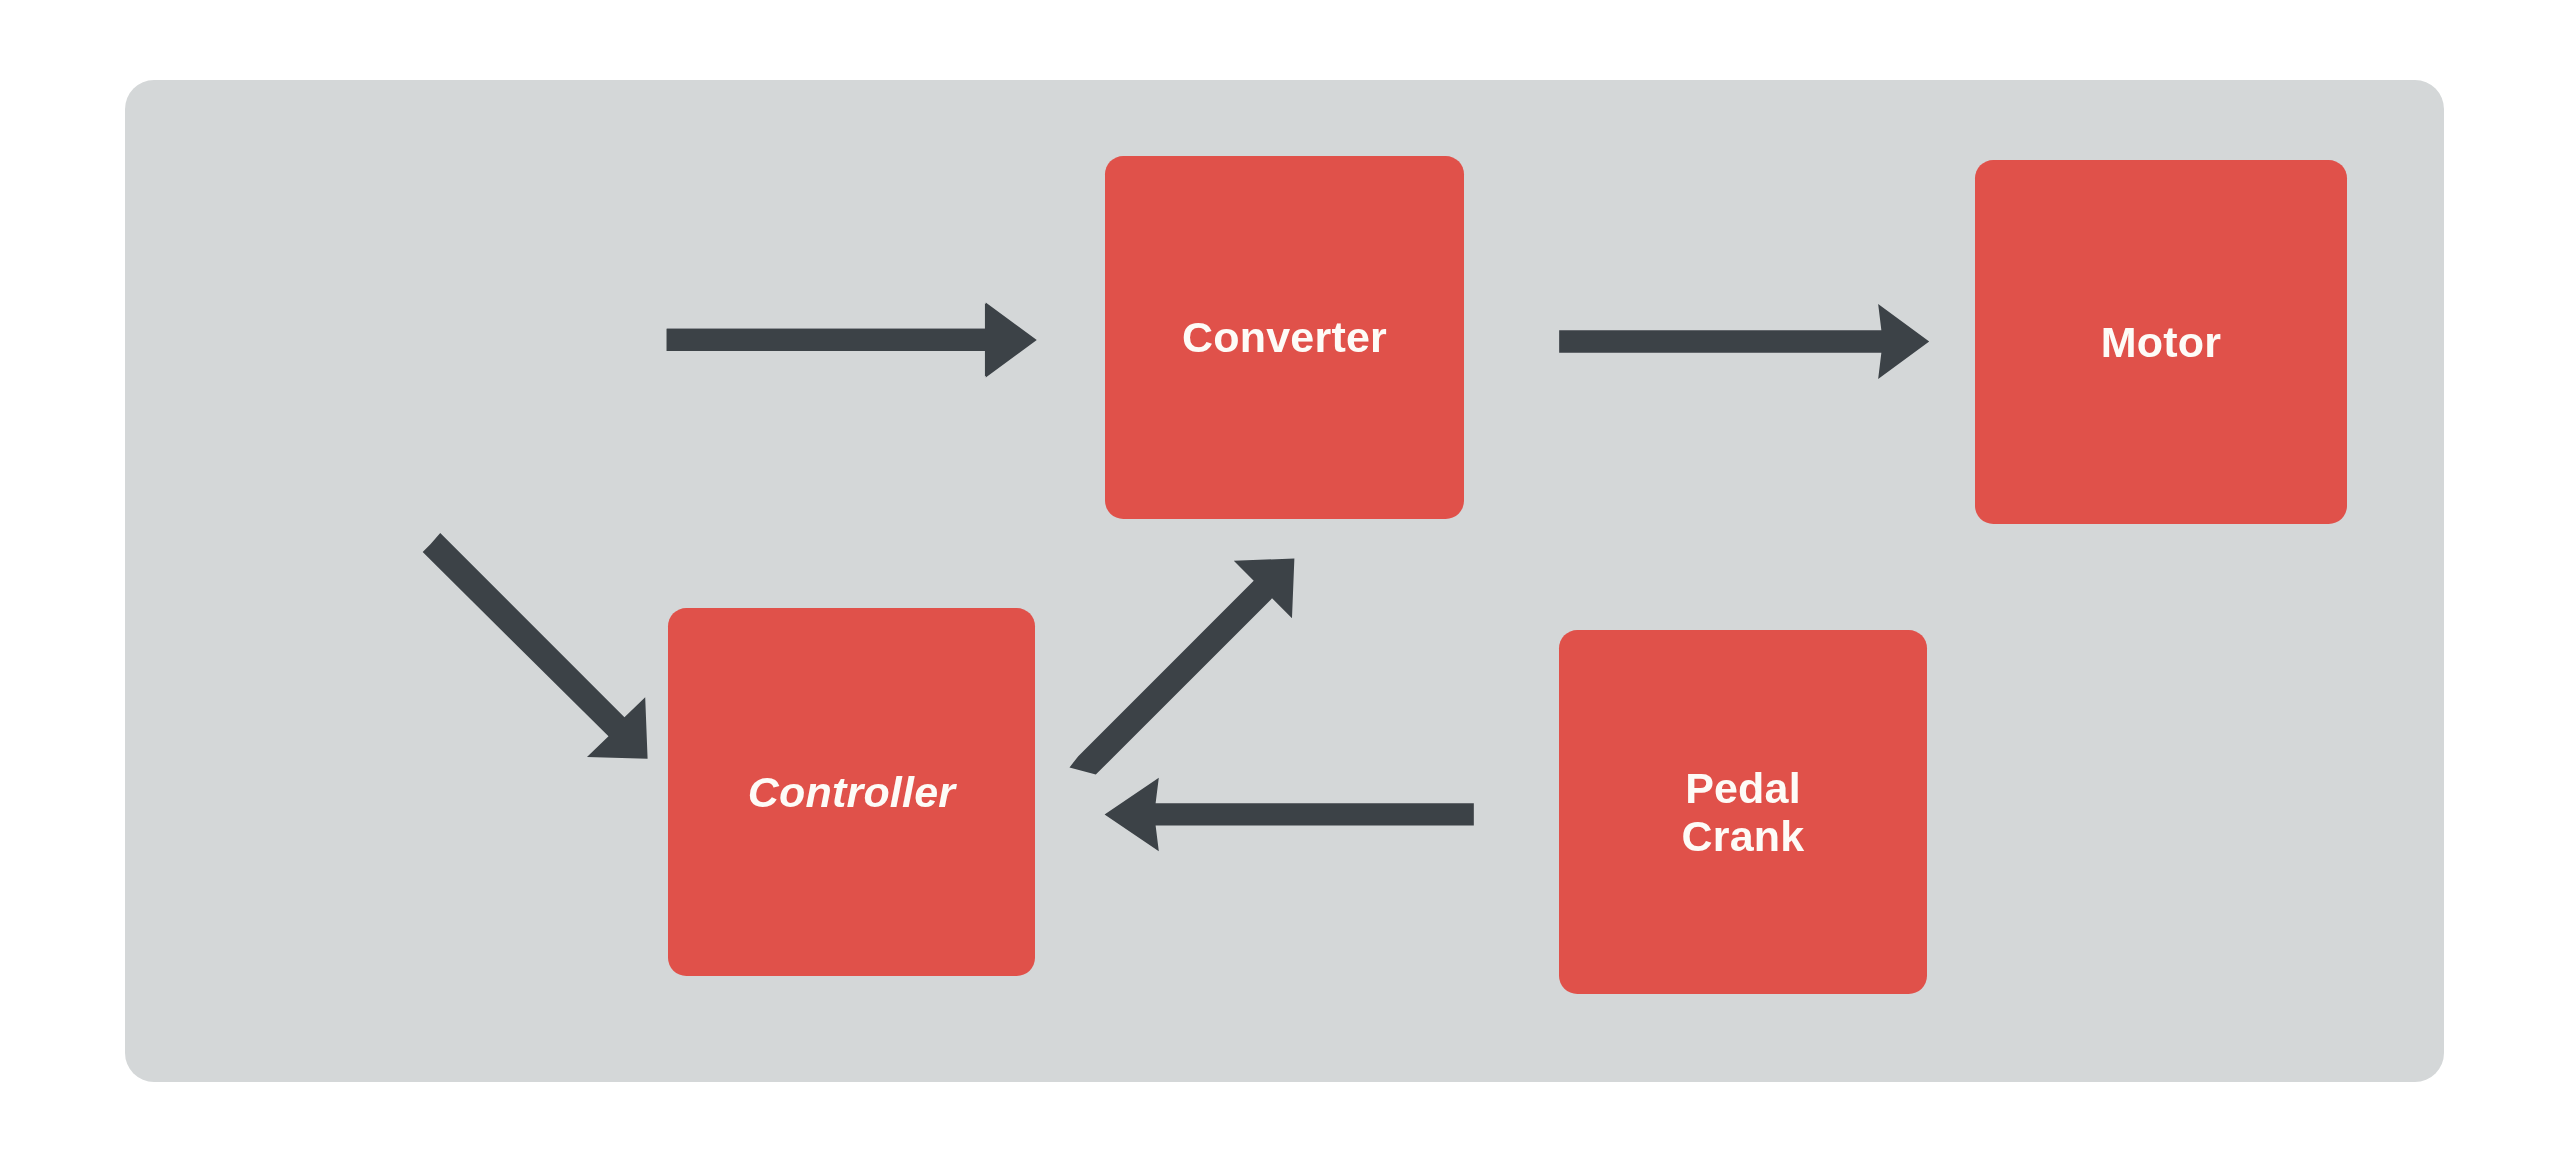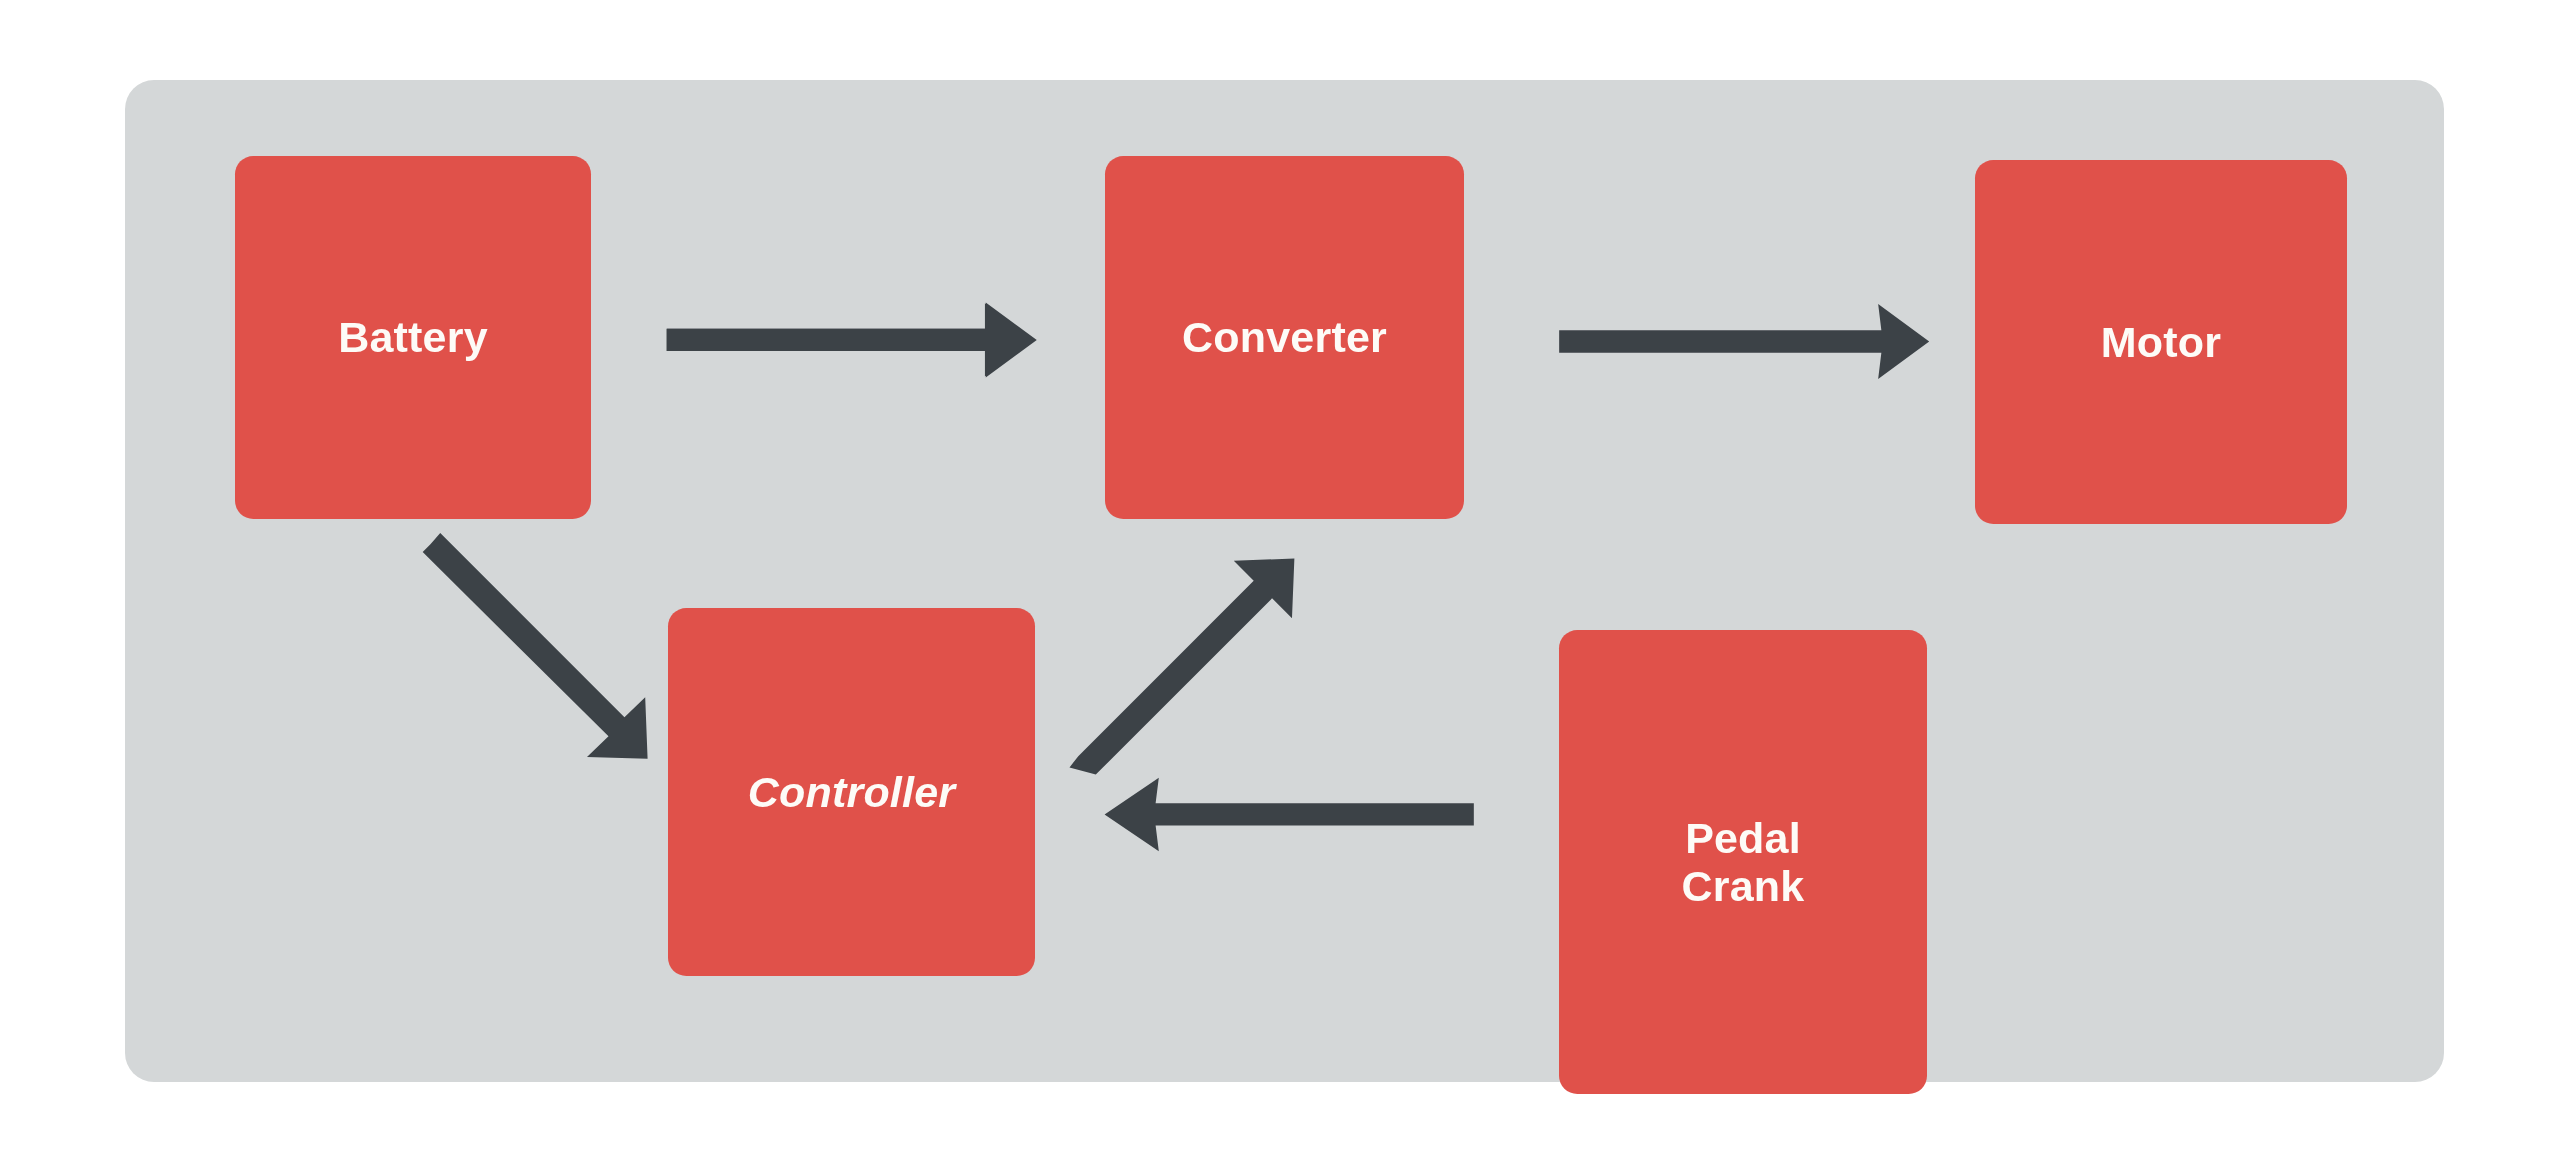--- a/index.html
+++ b/index.html
@@ -45,21 +45,21 @@
     line-height: 1.12;
     text-align: center;
     letter-spacing: 0.2px;
     white-space: pre-line;
     user-select: none;
   }
   #n-battery   { left: 235px;  top: 156px;  width: 356px; height: 363px; }
   #n-converter { left: 1105px; top: 156px;  width: 359px; height: 363px; }
   #n-motor     { left: 1975px; top: 160px;  width: 372px; height: 364px; }
   #n-controller{ left: 668px;  top: 608px;  width: 367px; height: 368px; font-style: italic; }
-  #n-pedalcrank{ left: 1559px; top: 630px;  width: 368px; height: 464px; justify-content: center; }
+  #n-pedalcrank{ left: 1559px; top: 630px;  width: 368px; height: 364px; justify-content: center; }
 
   #edges {
     position: absolute;
     left: 0;
     top: 0;
     width: 2576px;
     height: 1152px;
     overflow: visible;
     pointer-events: none;
   }
@@ -90,23 +90,20 @@
 
     <g>
       <path class="edge-shape" d="M 1341,962 L 1352,948 L 1572,728 L 1547,703 L 1623,700 L 1620,775 L 1595,750 L 1374,971 Z"></path>
     </g>
 
     <g>
       <path class="edge-shape" d="M 1848,1007 L 1449,1007 L 1453,975 L 1385,1021 L 1453,1067 L 1449,1035 L 1848,1035 Z"></path>
     </g>
   </svg>
 
-  <div class="node" id="n-battery">
-    <span class="node-label">Battery</span>
-  </div>
 
   <div class="node" id="n-motor">
     <span class="node-label">Motor</span>
   </div>
 
   <div class="node" id="n-converter">
     <span class="node-label">Converter</span>
   </div>
 
   <div class="node" id="n-controller">

